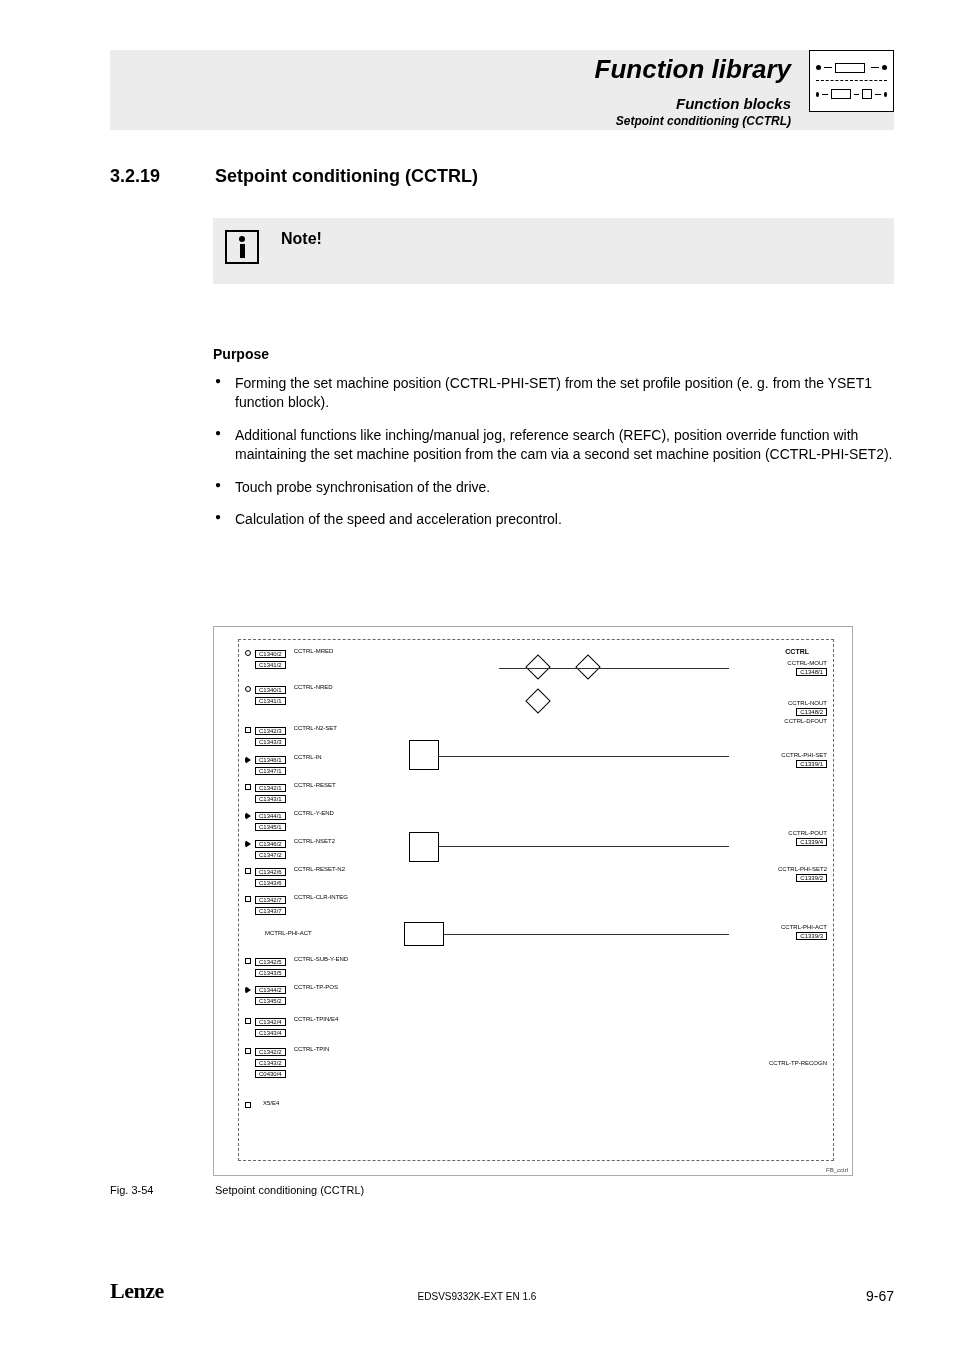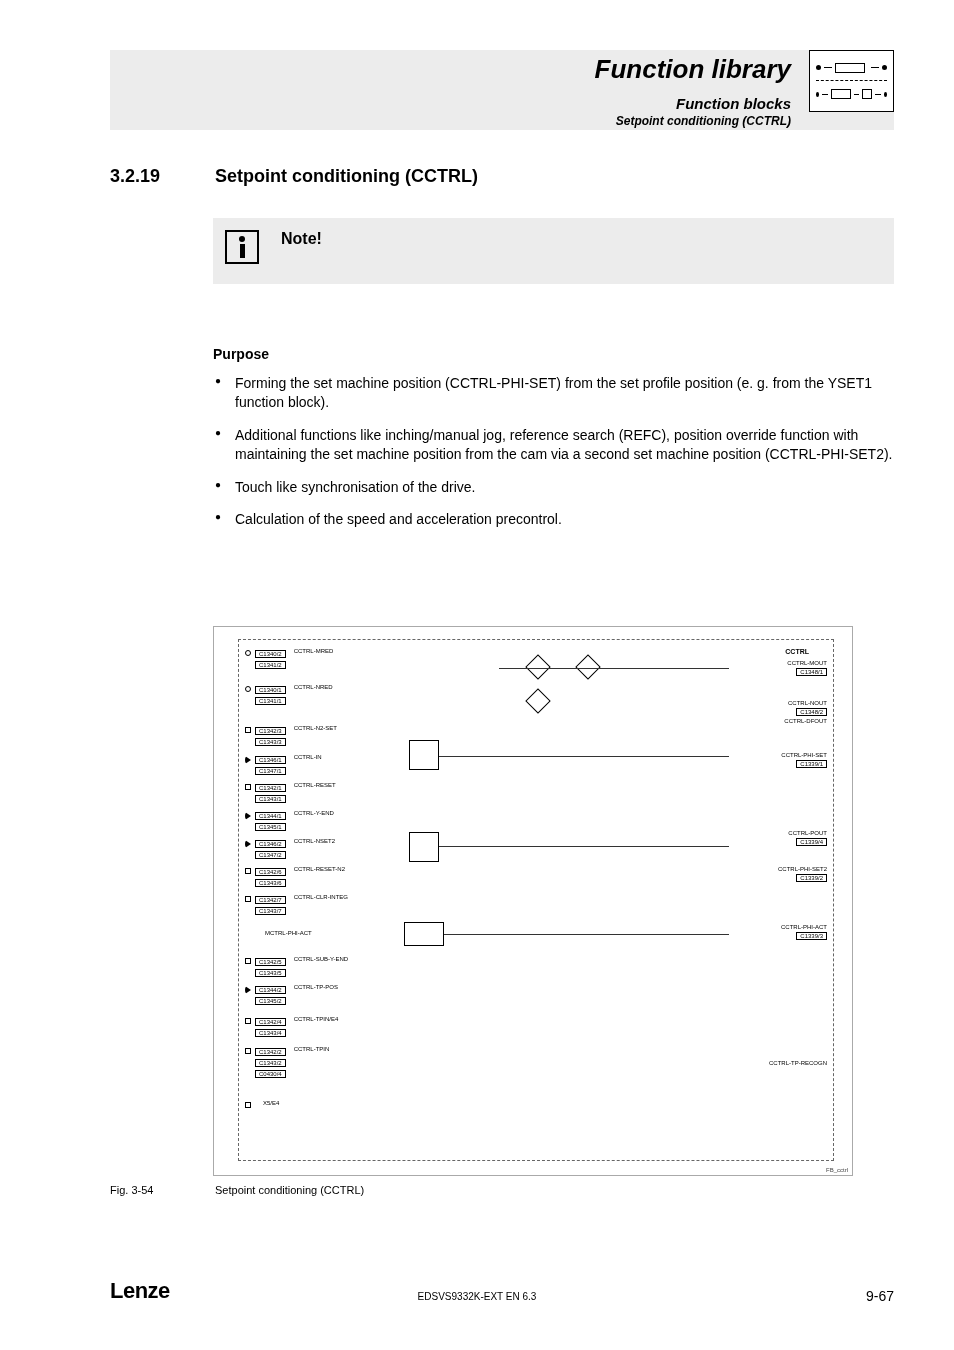--- a/index.html
+++ b/index.html
@@ -239,21 +239,21 @@
     position: absolute;
     top: 1184px;
     left: 215px;
     font-size: 11px;
   }
   
   .footer-logo {
     position: absolute;
     bottom: 46px;
     left: 110px;
-    font-family: Liberation Sans, sans-serif;
+    font-family: Liberation Serif, serif;
     font-weight: bold;
     font-size: 22px;
     letter-spacing: -0.5px;
     text-align: center;
   }
   .footer-center {
     position: absolute;
     bottom: 48px;
     left: 0;
     width: 100%;
@@ -313,21 +313,21 @@
   <div>
     <div class="note-title">Note!</div>
   </div>
 </div>
 
 <div class="purpose-heading">Purpose</div>
 <div class="bullets">
   <ul id="purpose-ul">
       <li>Forming the set machine position (CCTRL-PHI-SET) from the set profile position (e. g. from the YSET1 function block).</li>
       <li>Additional functions like inching/manual jog, reference search (REFC), position override function with maintaining the set machine position from the cam via a second set machine position (CCTRL-PHI-SET2).</li>
-      <li>Touch like synchronisation of the drive.</li>
+      <li>Touch probe synchronisation of the drive.</li>
       <li>Calculation of the speed and acceleration precontrol.</li>
     </ul>
 </div>
 
 <div class="diagram">
   <div class="dia-inner">
     <div class="dia-title">CCTRL</div>
     <div id="dia-inputs">
         <div class="dia-row" style="top: 8px;">
           <span class="port"></span>
@@ -490,14 +490,14 @@
     <div class="dia-line" style="top:294px;left:205px;width:285px"></div>
     <div class="dia-line" style="top:28px;left:260px;width:230px"></div>
   </div>
   <div class="fb-label">FB_cctrl</div>
 </div>
 
 <div class="fig-num">Fig. 3-54</div>
 <div class="fig-cap">Setpoint conditioning (CCTRL)</div>
 
 <div class="footer-logo">Lenze</div>
-<div class="footer-center">EDSVS9332K-EXT EN 6.3</div>
+<div class="footer-center">EDSVS9332K-EXT EN 1.6</div>
 <div class="footer-right">9-67</div>
 
 </body></html>

